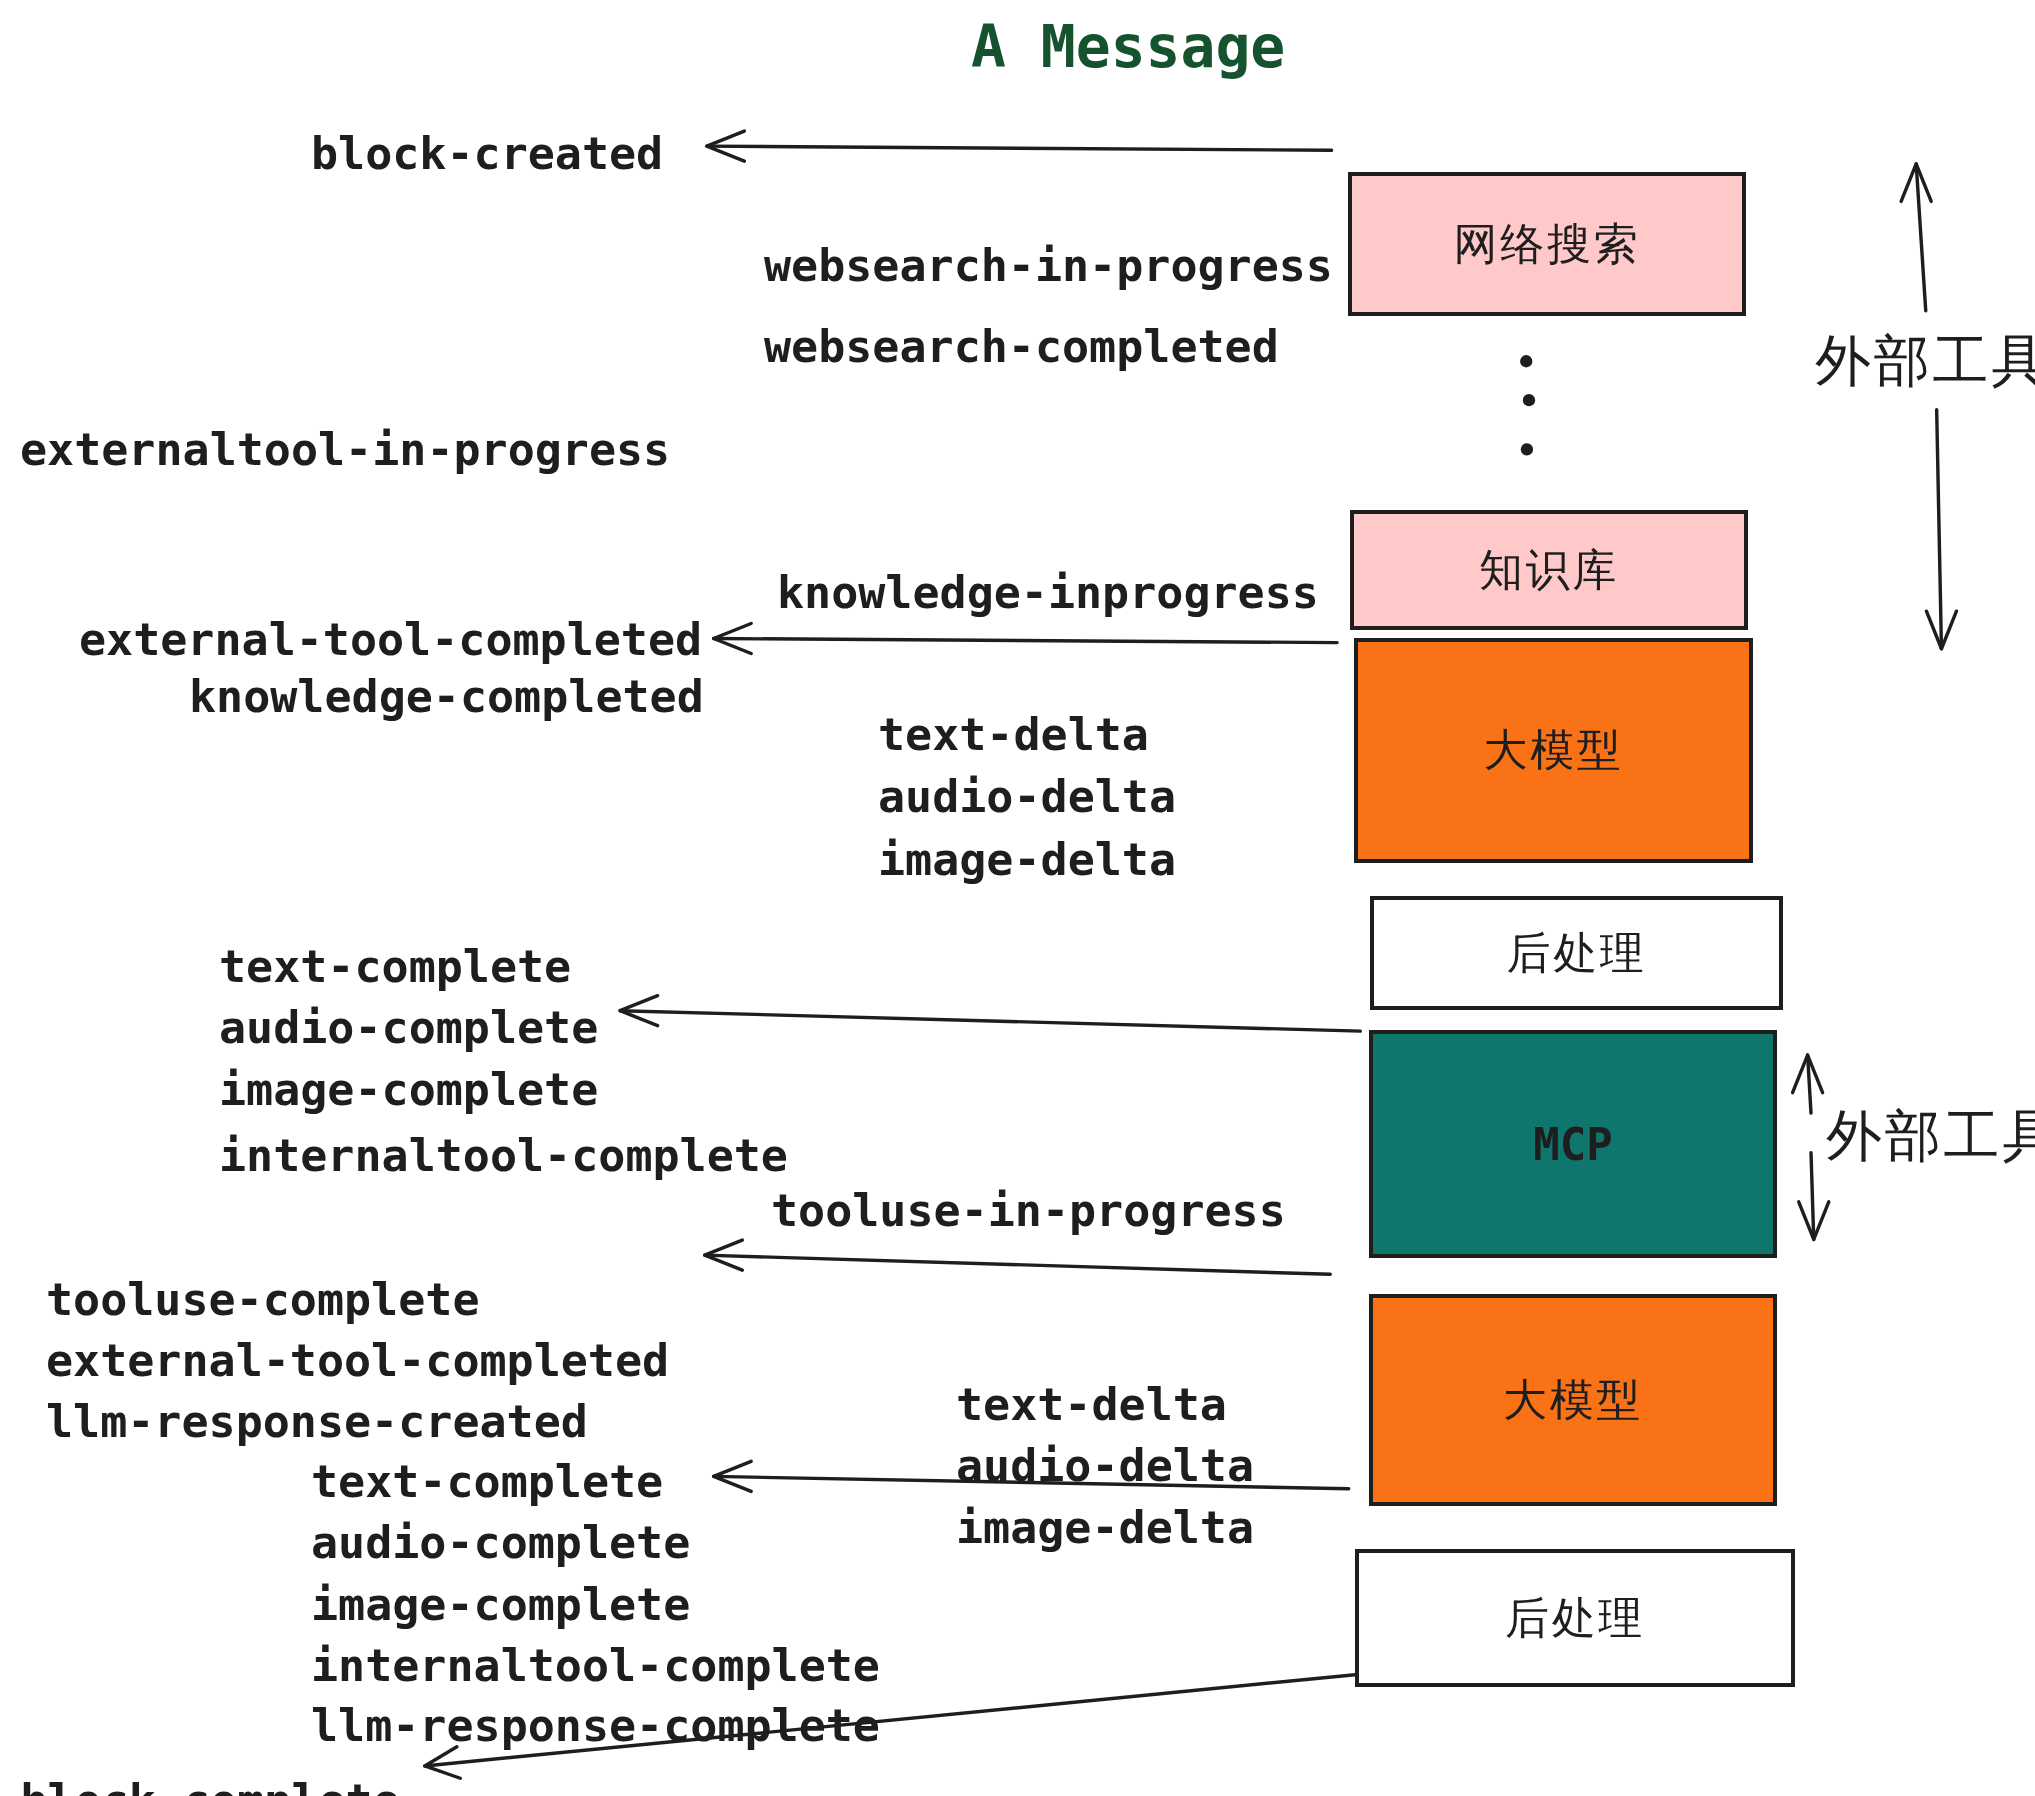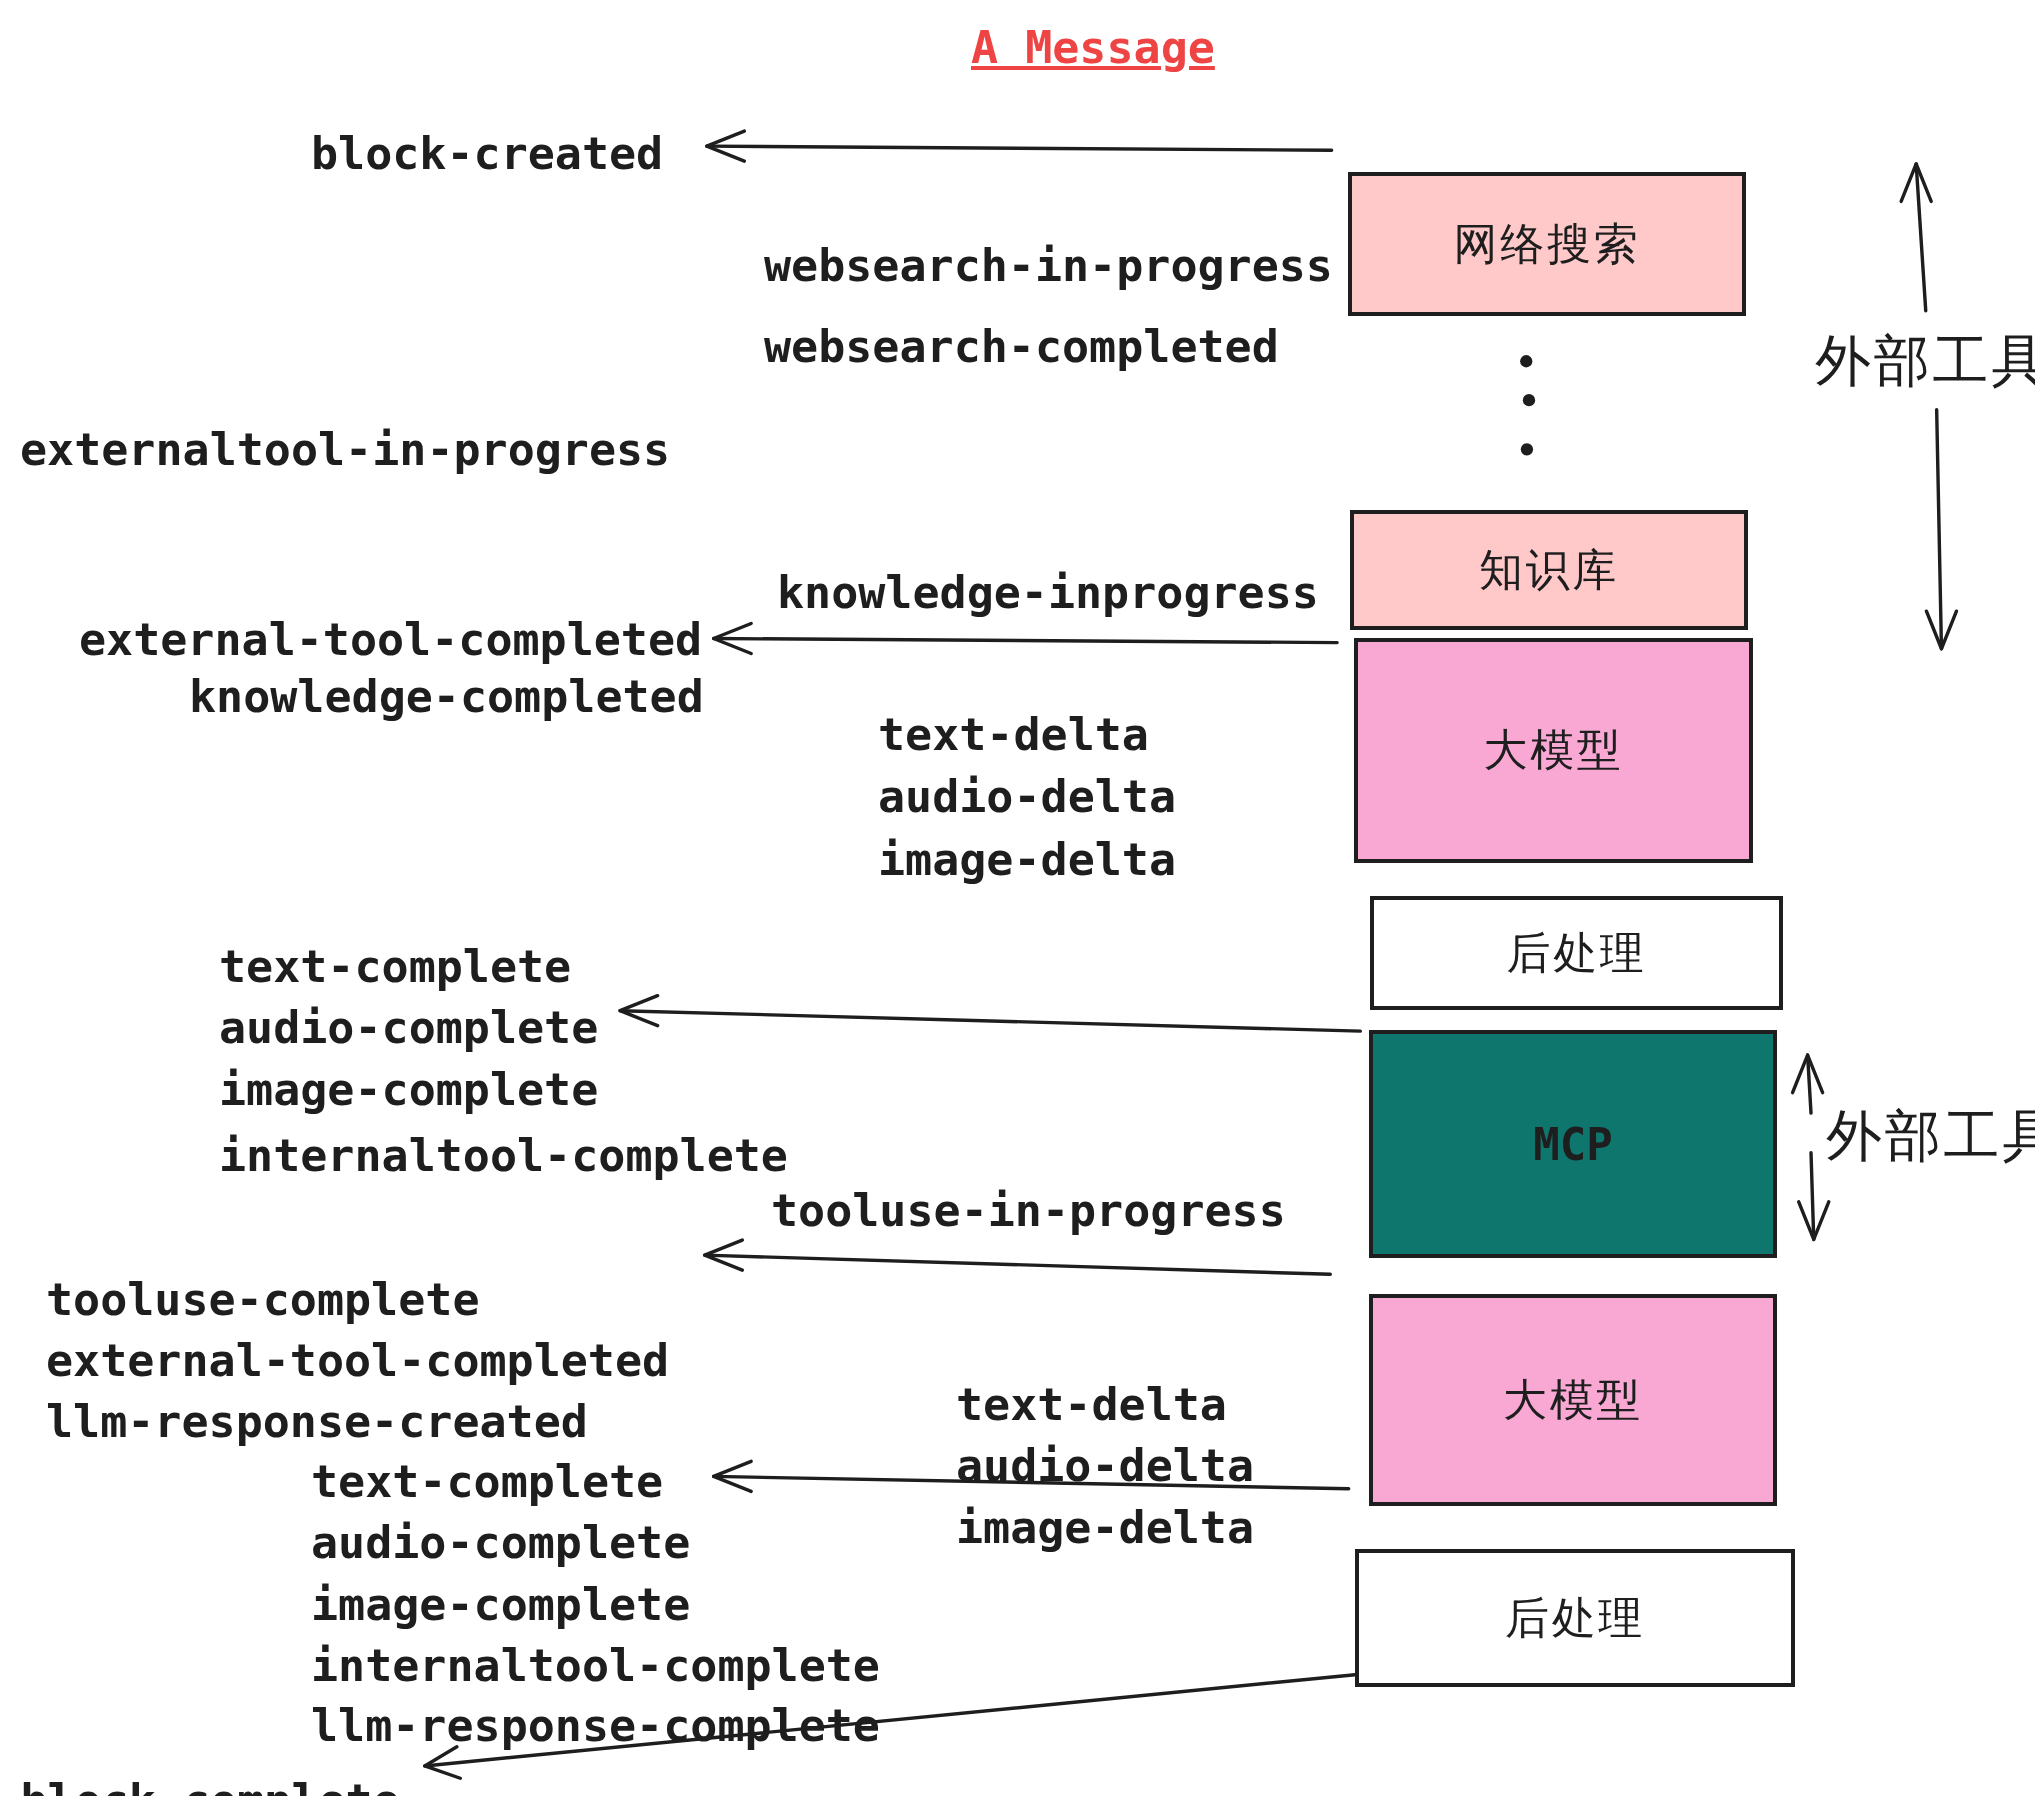--- a/index.html
+++ b/index.html
@@ -4,26 +4,26 @@
 <style>
   html,body{margin:0;padding:0;background:#ffffff;}
   .canvas{position:relative;width:2035px;height:1796px;background:#ffffff;overflow:hidden;
           font-family:"DejaVu Sans Mono",monospace;color:#1e1e1e;}
   .arrows{position:absolute;left:0;top:0;width:2035px;height:1796px;pointer-events:none;}
   .arrows path{stroke:#1e1e1e;stroke-width:5;fill:none;stroke-linecap:round;stroke-linejoin:round;}
   .arrows circle{fill:#1e1e1e;}
   .lbl{position:absolute;white-space:nowrap;font-family:"DejaVu Sans Mono",monospace;
        font-weight:bold;font-size:45px;line-height:45px;color:#1e1e1e;margin-top:32px;}
   .title{position:absolute;white-space:nowrap;font-family:"DejaVu Sans Mono",monospace;
-       font-weight:bold;font-size:45px;line-height:45px;color:#ef4444;text-decoration:underline;}
+       font-weight:bold;font-size:58px;line-height:45px;color:#14532d;}
   .box{position:absolute;border:4.1px solid #1e1e1e;display:flex;align-items:center;justify-content:center;
        font-family:"Liberation Sans","DejaVu Sans",sans-serif;font-size:44px;letter-spacing:2.7px;
        color:#1e1e1e;box-sizing:border-box;}
   .box.pink{background:#ffc9c9;}
-  .box.green{background:#f9a8d4;}
+  .box.green{background:#f97316;}
   .box.yellow{background:#0f766e;}
   .box.white{background:#ffffff;}
   .box.mono{font-family:"DejaVu Sans Mono",monospace;font-weight:bold;letter-spacing:0;}
   .side-lbl{position:absolute;white-space:nowrap;font-family:"Liberation Sans","DejaVu Sans",sans-serif;
        font-size:56px;line-height:45px;letter-spacing:2.7px;color:#1e1e1e;}
 </style>
 </head>
 <body>
 
 <div class="canvas">

